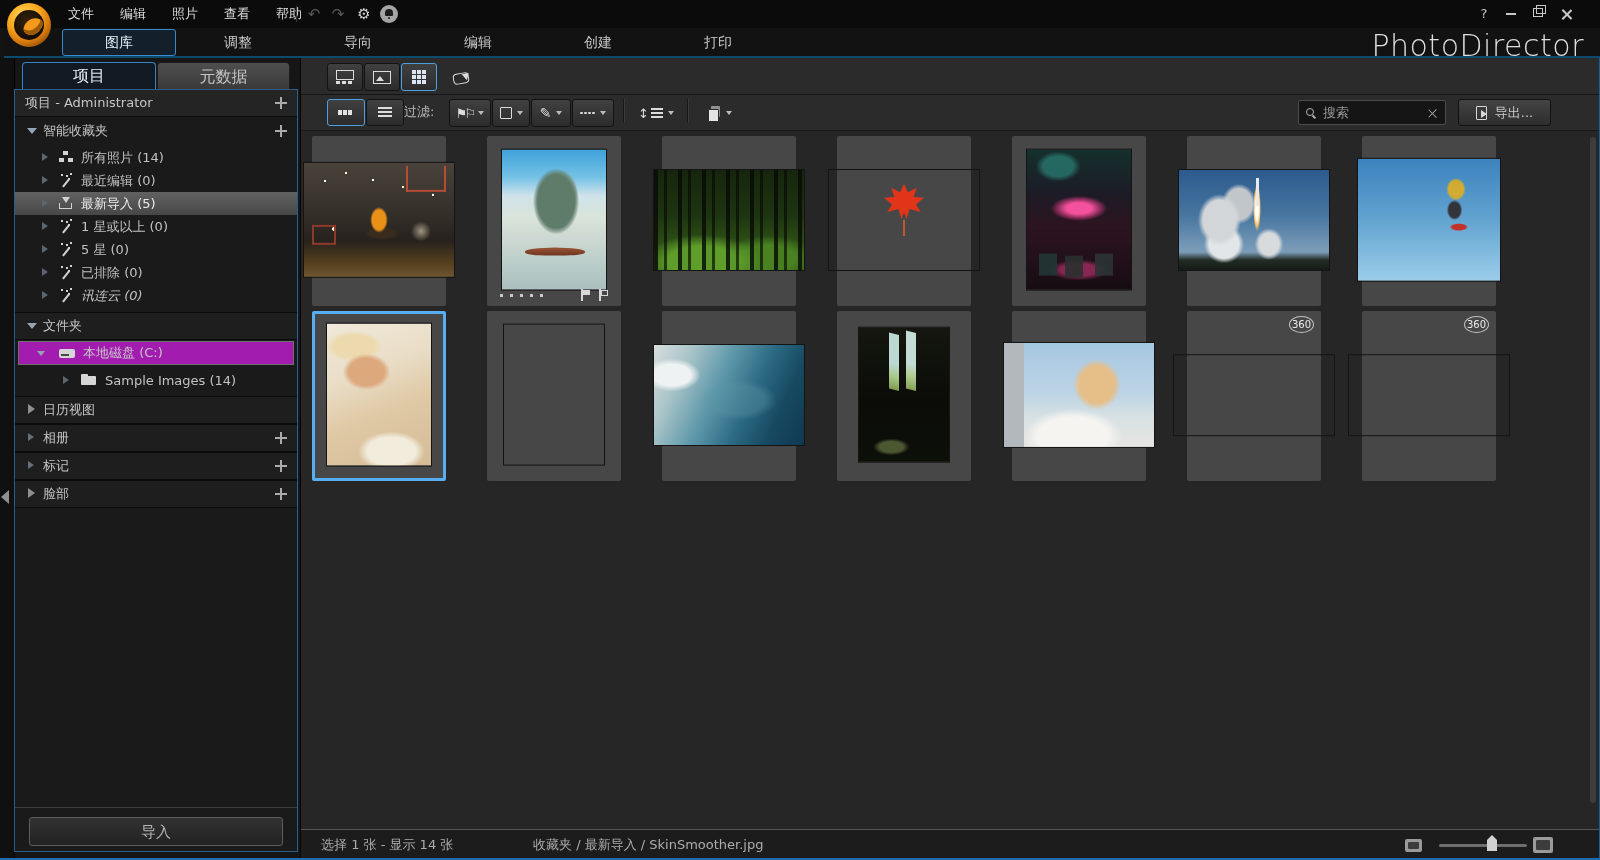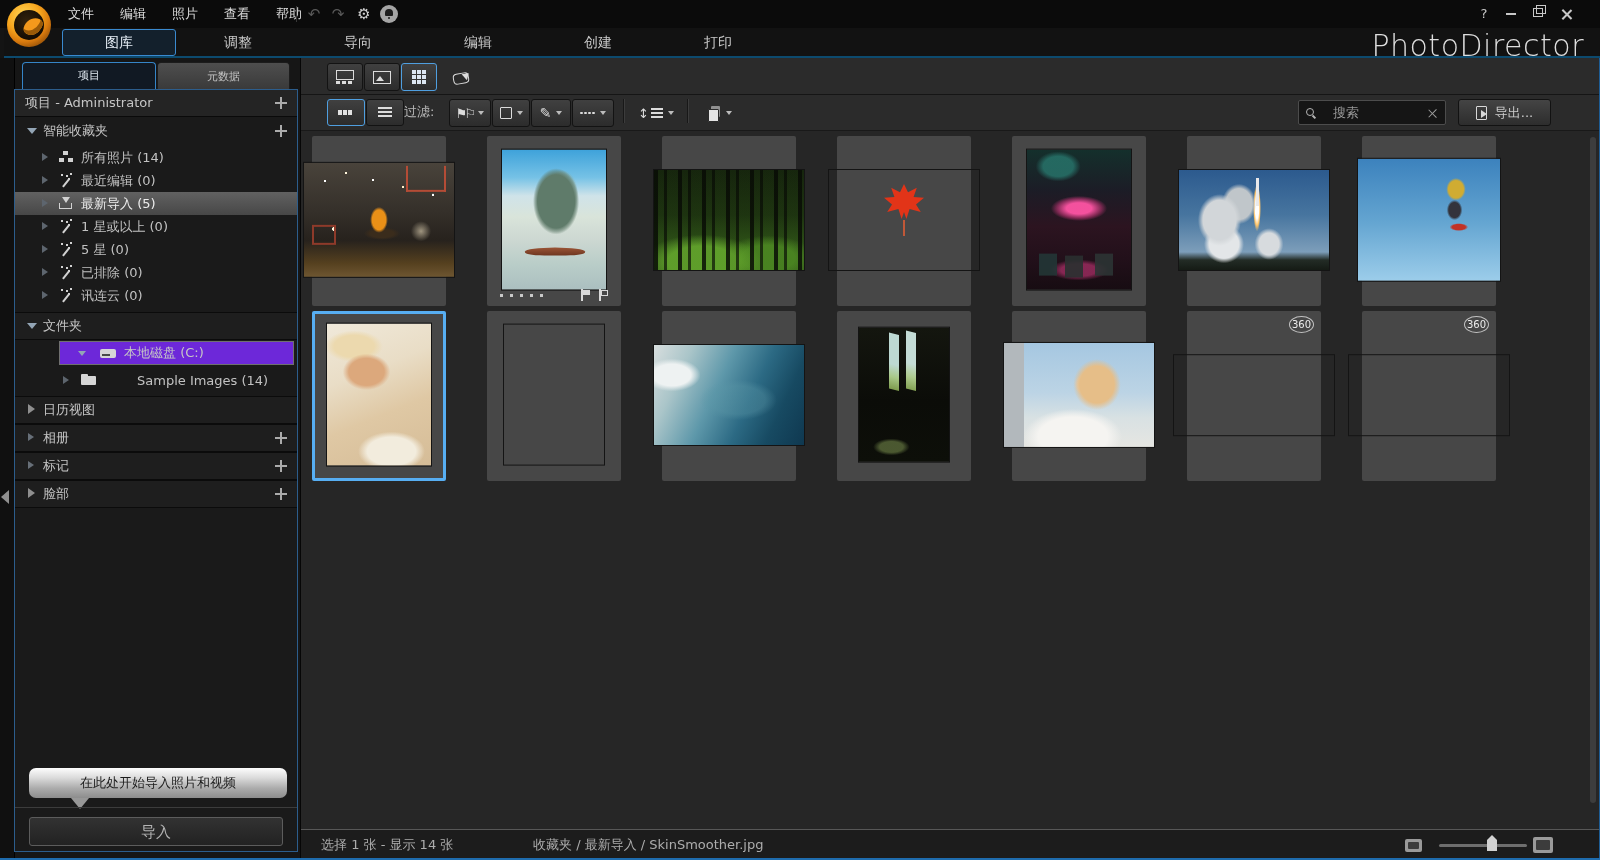--- a/index.html
+++ b/index.html
@@ -35,21 +35,21 @@
   .tabrow{position:absolute;left:4px;top:28px;width:1600px;height:30px;background:#121212;border-bottom:2px solid #0c4a6e;box-sizing:border-box;}
   .modetab{position:absolute;top:2px;height:24px;line-height:24px;color:#c9c9c9;font-size:14px;text-align:center;width:90px;}
   .modetab.active{border:1px solid #3а8а;border:1px solid #3a8ad0;border-radius:3px;background:#13202c;color:#e8f0f8;
     left:58px;top:1px;width:112px;height:25px;line-height:25px;}
   .brand{position:absolute;right:20px;top:0px;color:#dedede;font-size:30px;font-weight:300;letter-spacing:.5px;}
 
   
   .lstrip{position:absolute;left:0;top:58px;width:14px;height:802px;background:#101010;border-right:1px solid #000;}
   .collapse{position:absolute;left:1px;top:432px;width:0;height:0;border-top:7px solid transparent;border-bottom:7px solid transparent;border-right:8px solid #909090;}
   .sbar-bg{position:absolute;left:14px;top:58px;width:286px;height:802px;background:#161616;}
-  .stab{position:absolute;top:62px;height:27px;box-sizing:border-box;text-align:center;font-size:11px;border-radius:4px 4px 0 0;z-index:5;}
+  .stab{position:absolute;top:62px;height:27px;box-sizing:border-box;text-align:center;font-size:16px;border-radius:4px 4px 0 0;z-index:5;}
   .stab.proj{left:22px;width:134px;line-height:25px;background:#111923;border:1px solid #3585c8;border-bottom:none;color:#e4ecf4;}
   .stab.meta{left:157px;width:133px;line-height:27px;background:linear-gradient(180deg,#4e4e4e,#3a3a3a);border:1px solid #1c1c1c;border-bottom:none;color:#c4c4c4;}
   .sidepanel{position:absolute;left:14px;top:89px;width:284px;height:763px;border:1px solid #2c5d8c;background:#1a1a1a;box-sizing:border-box;}
   .srow{position:absolute;left:0;right:0;height:26px;}
   .shead{background:#1e1e1e;border-top:1px solid #0b0b0b;border-bottom:1px solid #0b0b0b;}
   .slabel{position:absolute;left:28px;top:0;line-height:26px;color:#c6c6c6;font-size:13px;white-space:nowrap;}
   .tri-d{position:absolute;left:12px;top:10px;width:0;height:0;border-left:5px solid transparent;border-right:5px solid transparent;border-top:6px solid #93a5b5;}
   .tri-r{position:absolute;left:13px;top:7px;width:0;height:0;border-top:5px solid transparent;border-bottom:5px solid transparent;border-left:7px solid #8f8f8f;}
   .tri-rh{position:absolute;left:13px;top:8px;width:0;height:0;border-top:4px solid transparent;border-bottom:4px solid transparent;border-left:6px solid #676f78;}
   .plus{position:absolute;right:9px;top:6px;width:14px;height:14px;}
@@ -69,21 +69,21 @@
   .i-wand::after{content:"";position:absolute;left:2px;top:0;width:2px;height:2px;background:#d2d2d2;box-shadow:5px 1px 0 #d2d2d2,9px -1px 0 #d2d2d2,7px 4px 0 #d2d2d2;}
   .i-import{width:13px;height:12px;}
   .i-import::before{content:"";position:absolute;left:0;bottom:0;width:11px;height:5px;border:1px solid #d2d2d2;border-top:none;}
   .i-import::after{content:"";position:absolute;left:3px;top:0;width:0;height:0;border:4px solid transparent;border-top:6px solid #d2d2d2;}
   .i-drive{width:16px;height:11px;}
   .i-drive::before{content:"";position:absolute;left:0;top:1px;width:16px;height:9px;background:#d6d6d6;border-radius:2px;}
   .i-drive::after{content:"";position:absolute;left:2px;top:6px;width:8px;height:1.5px;background:#4a4a4a;}
   .i-folder{width:15px;height:12px;}
   .i-folder::before{content:"";position:absolute;left:0;top:0;width:7px;height:3px;background:#d6d6d6;border-radius:1px 1px 0 0;}
   .i-folder::after{content:"";position:absolute;left:0;top:2px;width:15px;height:9px;background:#d6d6d6;border-radius:1px;}
-  .diskrow{position:absolute;left:3px;right:3px;height:24px;border:1px solid #707070;background:#6d28d9;box-sizing:border-box;margin-left:41px;}
+  .diskrow{position:absolute;left:3px;right:3px;height:24px;border:1px solid #707070;background:#a21caf;box-sizing:border-box;}
   .hintbox{position:absolute;left:14px;right:10px;top:678px;height:30px;border-radius:7px;
     background:linear-gradient(180deg,#fdfdfd 0%,#dcdcdc 32%,#ababab 68%,#8d8d8d 100%);
     color:#1b1b1b;font-size:13px;text-align:center;line-height:30px;}
   .hintbox::after{content:"";position:absolute;left:42px;top:100%;width:0;height:0;border:9px solid transparent;border-top:11px solid #979797;}
   .pdivider{position:absolute;left:0;right:0;top:717px;height:1px;background:#3c3c3c;}
   .importbtn{position:absolute;left:14px;right:14px;top:727px;height:29px;border:1px solid #5c5c5c;border-radius:3px;
     background:linear-gradient(180deg,#323232,#222);color:#b4b4b4;font-size:15px;text-align:center;line-height:29px;box-sizing:border-box;}
 
   
   .content{position:absolute;left:300px;top:58px;width:1300px;height:802px;background:#262626;border-left:1px solid #060606;box-sizing:border-box;}
@@ -115,21 +115,21 @@
   .i-pencil{color:#dcdcdc;font-size:14px;}
   .i-dots{position:relative;width:15px;height:3px;}
   .i-dots::before{content:"";position:absolute;left:0;top:0;width:2.5px;height:2.5px;background:#dcdcdc;border-radius:50%;box-shadow:4px 0 0 #dcdcdc,8px 0 0 #dcdcdc,12px 0 0 #dcdcdc;}
   .i-sortarrow{color:#dcdcdc;font-size:13px;margin-right:2px;}
   .i-sortlines{position:relative;width:12px;height:10px;}
   .i-sortlines::before{content:"";position:absolute;left:0;top:0;width:12px;height:2px;background:#dcdcdc;box-shadow:0 4px 0 #dcdcdc,0 8px 0 #dcdcdc;}
   .i-stack{position:relative;width:14px;height:14px;}
   .i-stack::before{content:"";position:absolute;left:4px;top:0;width:9px;height:11px;background:#8f8f8f;border-radius:1px;}
   .i-stack::after{content:"";position:absolute;left:1px;top:3px;width:9px;height:11px;background:#e4e4e4;border-radius:1px;border:1px solid #2a2a2a;}
   .filterlabel{position:absolute;left:103px;top:0;height:36px;line-height:34px;color:#b8b8b8;font-size:13px;}
-  .search{position:absolute;left:997px;top:5px;width:148px;height:25px;background:#151515;border:1px solid #4c4c4c;border-radius:2px;display:flex;align-items:center;padding:0 7px;box-sizing:border-box;gap:16px;}
+  .search{position:absolute;left:997px;top:5px;width:148px;height:25px;background:#151515;border:1px solid #4c4c4c;border-radius:2px;display:flex;align-items:center;padding:0 7px;box-sizing:border-box;gap:6px;}
   .i-search{position:relative;width:9px;height:9px;flex:none;}
   .i-search::before{content:"";position:absolute;left:0;top:0;width:6px;height:6px;border:1.5px solid #b4b4b4;border-radius:50%;}
   .i-search::after{content:"";position:absolute;left:7px;top:7px;width:1.8px;height:4px;background:#b4b4b4;transform:rotate(-45deg);}
   .search input{flex:1;background:transparent;border:none;outline:none;color:#cfcfcf;font-size:13px;min-width:0;font-family:inherit;}
   .search input::placeholder{color:#9b9b9b;opacity:1;}
   .sclear{position:relative;width:10px;height:10px;flex:none;}
   .sclear::before,.sclear::after{content:"";position:absolute;left:4px;top:0;width:1.4px;height:11px;background:#9f9f9f;}
   .sclear::before{transform:rotate(45deg);} .sclear::after{transform:rotate(-45deg);}
   .export{position:absolute;left:1157px;top:4px;width:93px;height:27px;border:1px solid #121212;border-radius:3px;
     background:linear-gradient(180deg,#444,#2d2d2d);display:flex;align-items:center;justify-content:center;gap:7px;box-sizing:border-box;}
@@ -335,39 +335,39 @@
     <div class="ti" style="top:148px;">
       <span class="exp"></span>
       <span class="tico i-wand"></span>
       <span class="tlabel">5 星 (0)</span>
     </div>
     <div class="ti" style="top:171px;">
       <span class="exp"></span>
       <span class="tico i-wand"></span>
       <span class="tlabel">已排除 (0)</span>
     </div>
-    <div class="ti" style="top:194px;">
+    <div class="ti" style="top:194px;font-style:italic;">
       <span class="exp"></span>
       <span class="tico i-wand"></span>
       <span class="tlabel">讯连云 (0)</span>
     </div>
 
     <div class="srow shead" style="top:222px;padding-left:36px;">
       <span class="tri-d"></span>
       <span class="slabel">文件夹</span>
     </div>
     <div class="diskrow" style="top:251px;">
       <span class="tri-d" style="left:18px;top:9px;border-left-width:4px;border-right-width:4px;border-top-width:5px;"></span>
       <span class="tico i-drive" style="left:40px;top:6px;"></span>
       <span class="slabel" style="left:64px;line-height:22px;">本地磁盘 (C:)</span>
     </div>
     <div class="ti" style="top:279px;">
       <span class="exp" style="left:48px;"></span>
       <span class="tico i-folder" style="left:66px;"></span>
-      <span class="tlabel" style="left:90px;margin-left:32px;">Sample Images (14)</span>
+      <span class="tlabel" style="left:90px;">Sample Images (14)</span>
     </div>
 
     <div class="srow shead" style="top:306px;">
       <span class="tri-r"></span>
       <span class="slabel">日历视图</span>
     </div>
     <div class="srow shead" style="top:334px;">
       <span class="tri-rh"></span>
       <span class="slabel">相册</span>
       <span class="plus"></span>
@@ -376,21 +376,20 @@
       <span class="tri-rh"></span>
       <span class="slabel">标记</span>
       <span class="plus"></span>
     </div>
     <div class="srow shead" style="top:390px;">
       <span class="tri-r"></span>
       <span class="slabel">脸部</span>
       <span class="plus"></span>
     </div>
 
-    <div class="hintbox">在此处开始导入照片和视频</div>
     <div class="pdivider"></div>
     <div class="importbtn">导入</div>
   </div>
 
   <div class="content">
 
     <div class="tbar1">
       <div class="tb" style="left:26px;top:5px;width:36px;">
           <span class="i-fp"></span>
         </div>

